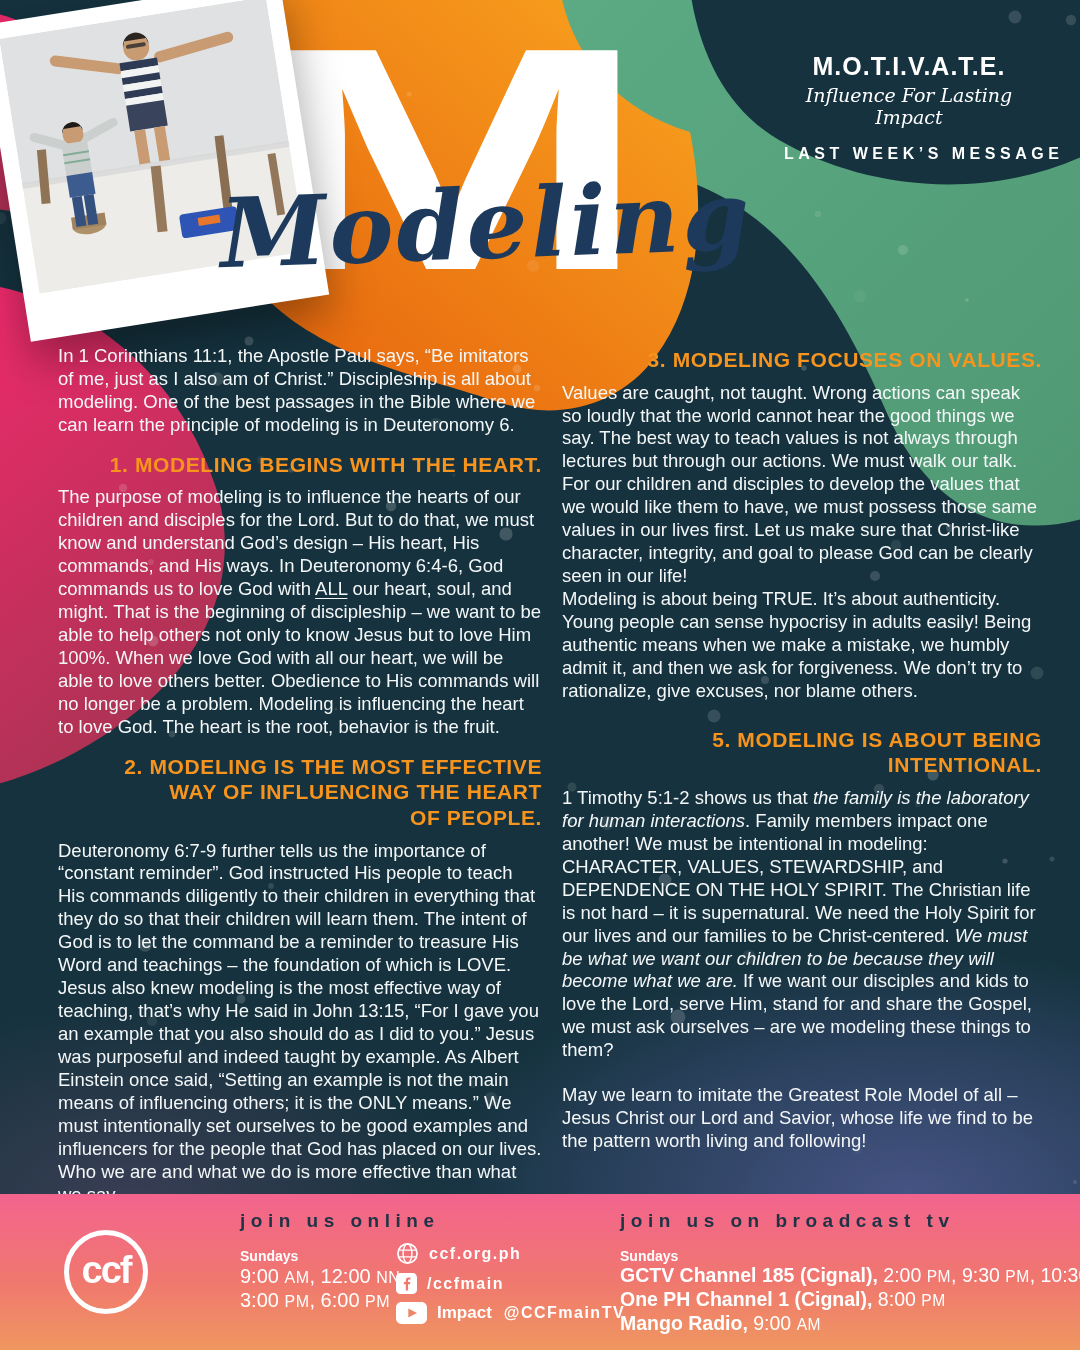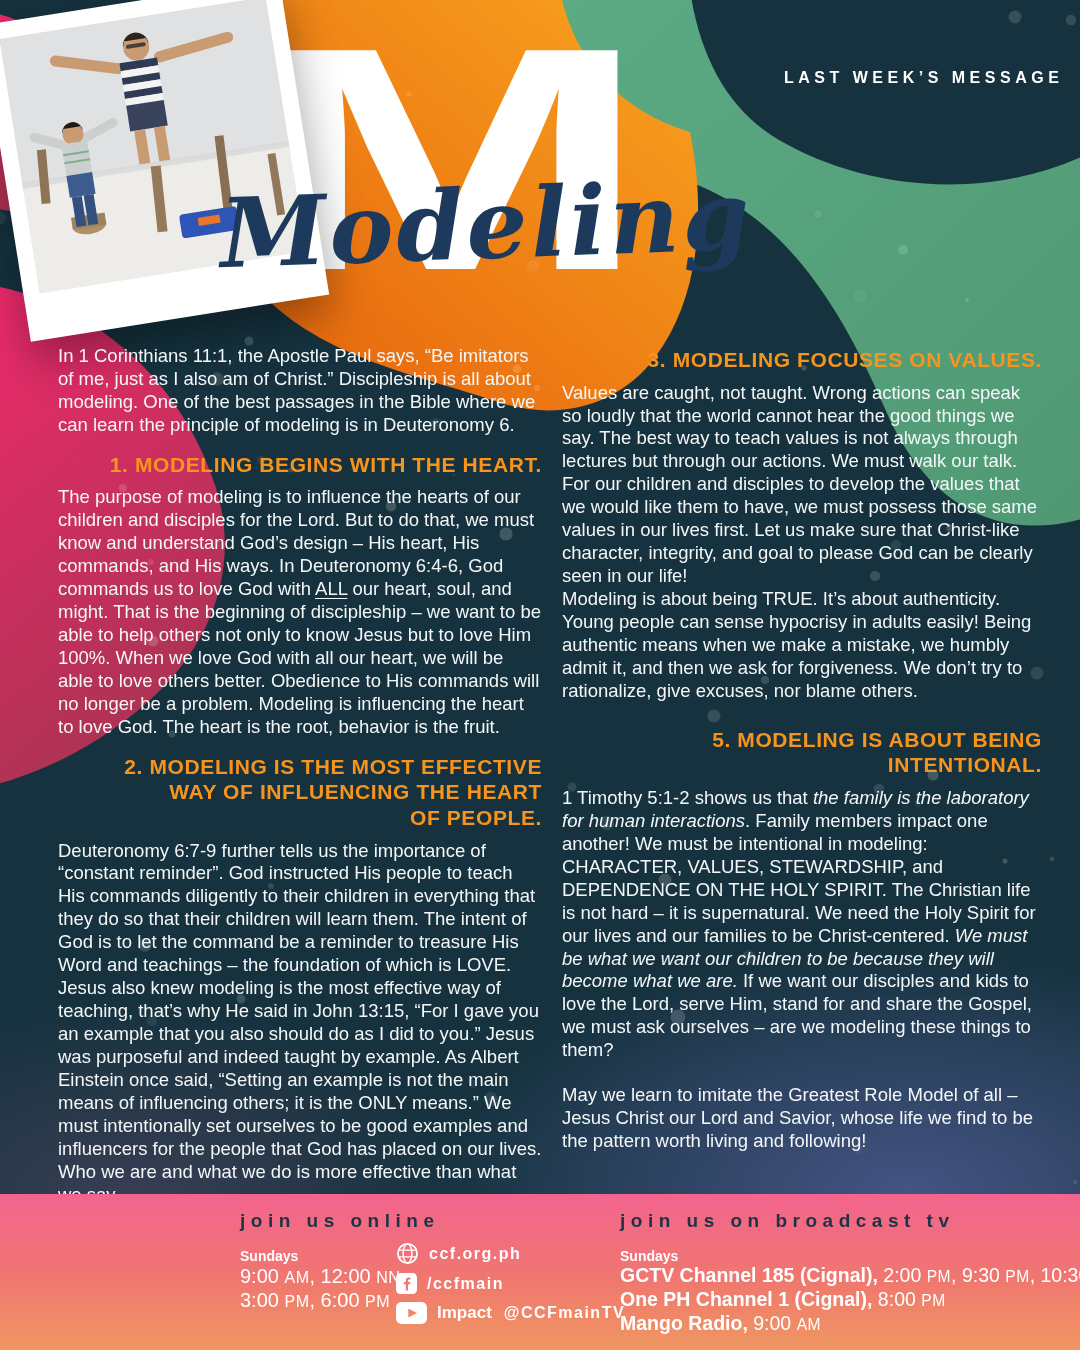--- a/index.html
+++ b/index.html
@@ -205,20 +205,22 @@
         <rect x="7" y="50" width="26" height="22" fill="#3C5B8F"></rect>
         <rect x="9" y="72" width="10" height="30" fill="#33507F"></rect>
         <rect x="21" y="72" width="10" height="30" fill="#33507F"></rect>
       </g>
     </svg>
   </div>
 
   <div class="script-title">Modeling</div>
 
   <div class="brand">
+    <div class="brand-motivate">M.O.T.I.V.A.T.E.</div>
+    <div class="brand-tagline">Influence For Lasting Impact</div>
     <div class="brand-label">LAST WEEK’S MESSAGE</div>
   </div>
 
   <div class="col col-left">
     <p class="intro">In 1 Corinthians 11:1, the Apostle Paul says, “Be imitators of me, just as I also am of Christ.”  Discipleship is all about modeling. One of the best passages in the Bible where we can learn the principle of modeling is in Deuteronomy 6.</p>
     <div>
         <div class="sec">
           <div class="sec-h">1. MODELING BEGINS WITH THE HEART.</div>
           <p class="sec-b"><span>The purpose of modeling is to influence the hearts of our children and disciples for the Lord. But to do that, we must know and understand God’s design – His heart, His commands, and His ways. In Deuteronomy 6:4-6, God commands us to love God with </span><span class="u">ALL</span><span> our heart, soul, and might. That is the beginning of discipleship – we want to be able to help others not only to know Jesus but to love Him 100%. When we love God with all our heart, we will be able to love others better. Obedience to His commands will no longer be a problem.  Modeling is influencing the heart to love God. The heart is the root, behavior is the fruit.</span></p>
         </div>
@@ -243,20 +245,21 @@
         <div class="sec">
           <div class="sec-h">5. MODELING IS ABOUT BEING
 INTENTIONAL.</div>
           <p class="sec-b"><span>1 Timothy 5:1-2 shows us that </span><span class="i">the family is the laboratory for human interactions</span><span>. Family members impact one another! We must be intentional in modeling: CHARACTER, VALUES, STEWARDSHIP, and DEPENDENCE ON THE HOLY SPIRIT.  The Christian life is not hard – it is supernatural. We need the Holy Spirit for our lives and our families to be Christ-centered. </span><span class="i">We must be what we want our children to be because they will become what we are.</span><span> If we want our disciples and kids to love the Lord, serve Him, stand for and share the Gospel, we must ask ourselves – are we modeling these things to them?</span></p>
         </div>
       </div>
     <p class="closing">May we learn to imitate the Greatest Role Model of all – Jesus Christ our Lord and Savior, whose life we find to be the pattern worth living and following!</p>
   </div>
 
   <div class="footer">
+    <div class="ccf-logo">ccf</div>
 
     <div class="online">
       <div class="f-head">join us online</div>
       <div class="f-day">Sundays</div>
       <div class="times-line">9:00 <span class="mer">AM</span>, 12:00 <span class="mer">NN</span></div>
       <div class="times-line">3:00 <span class="mer">PM</span>, 6:00 <span class="mer">PM</span></div>
     </div>
 
     <div class="links">
         <div class="link-row">

